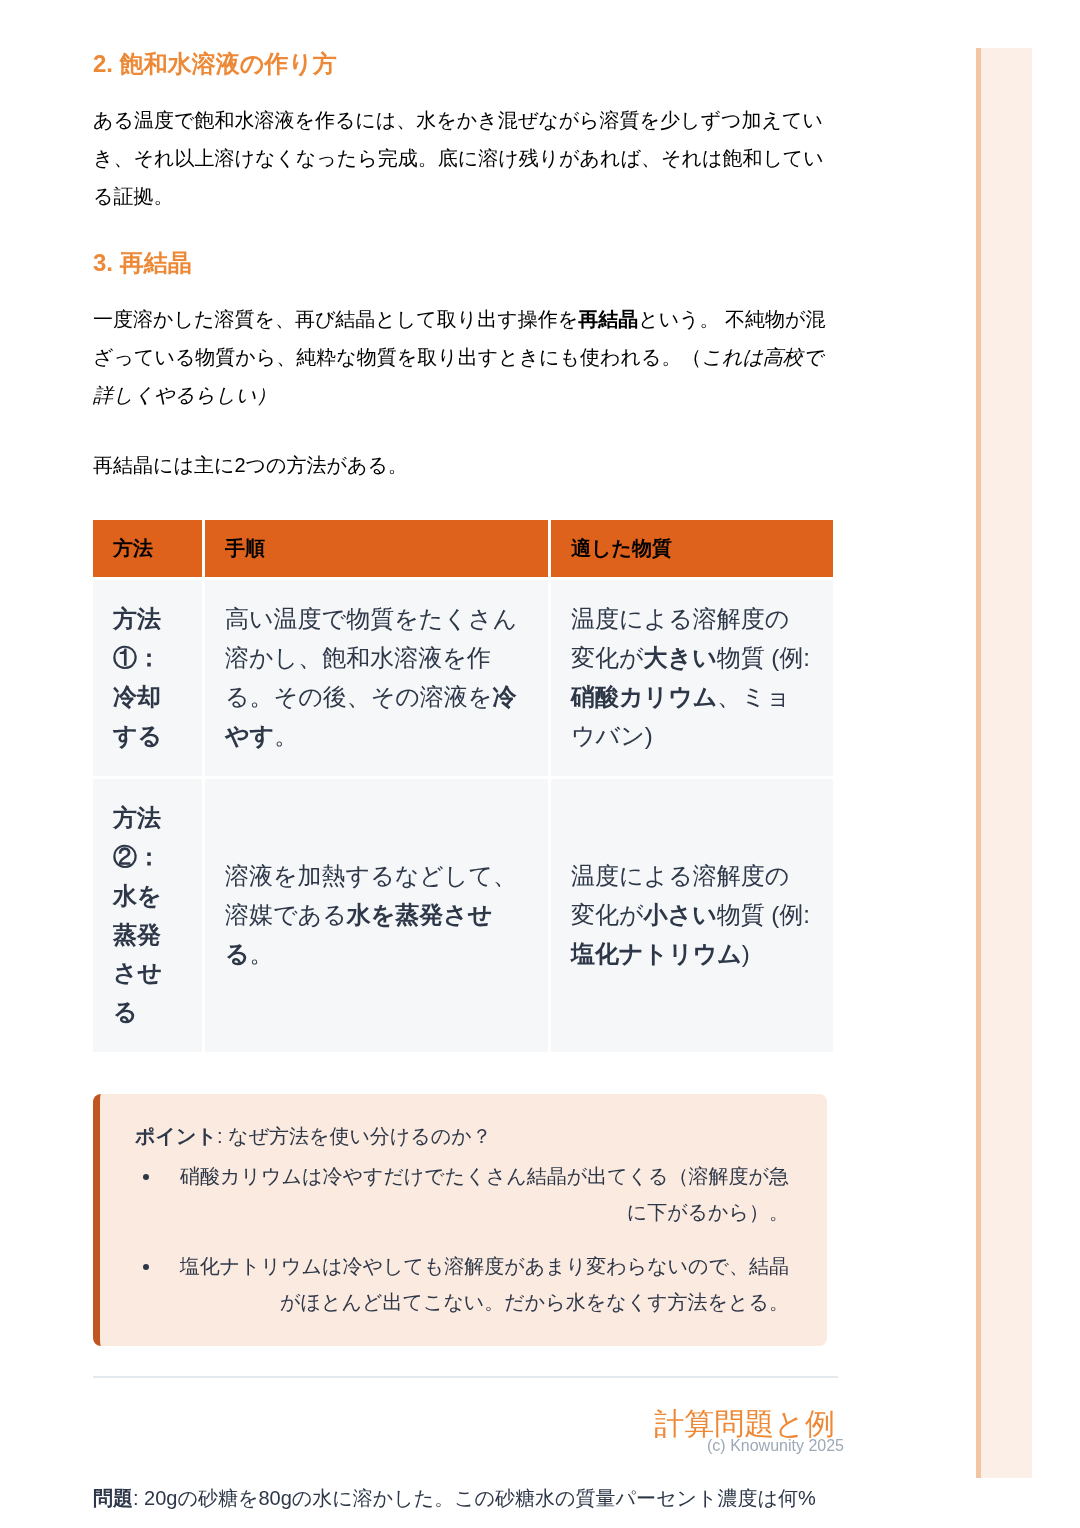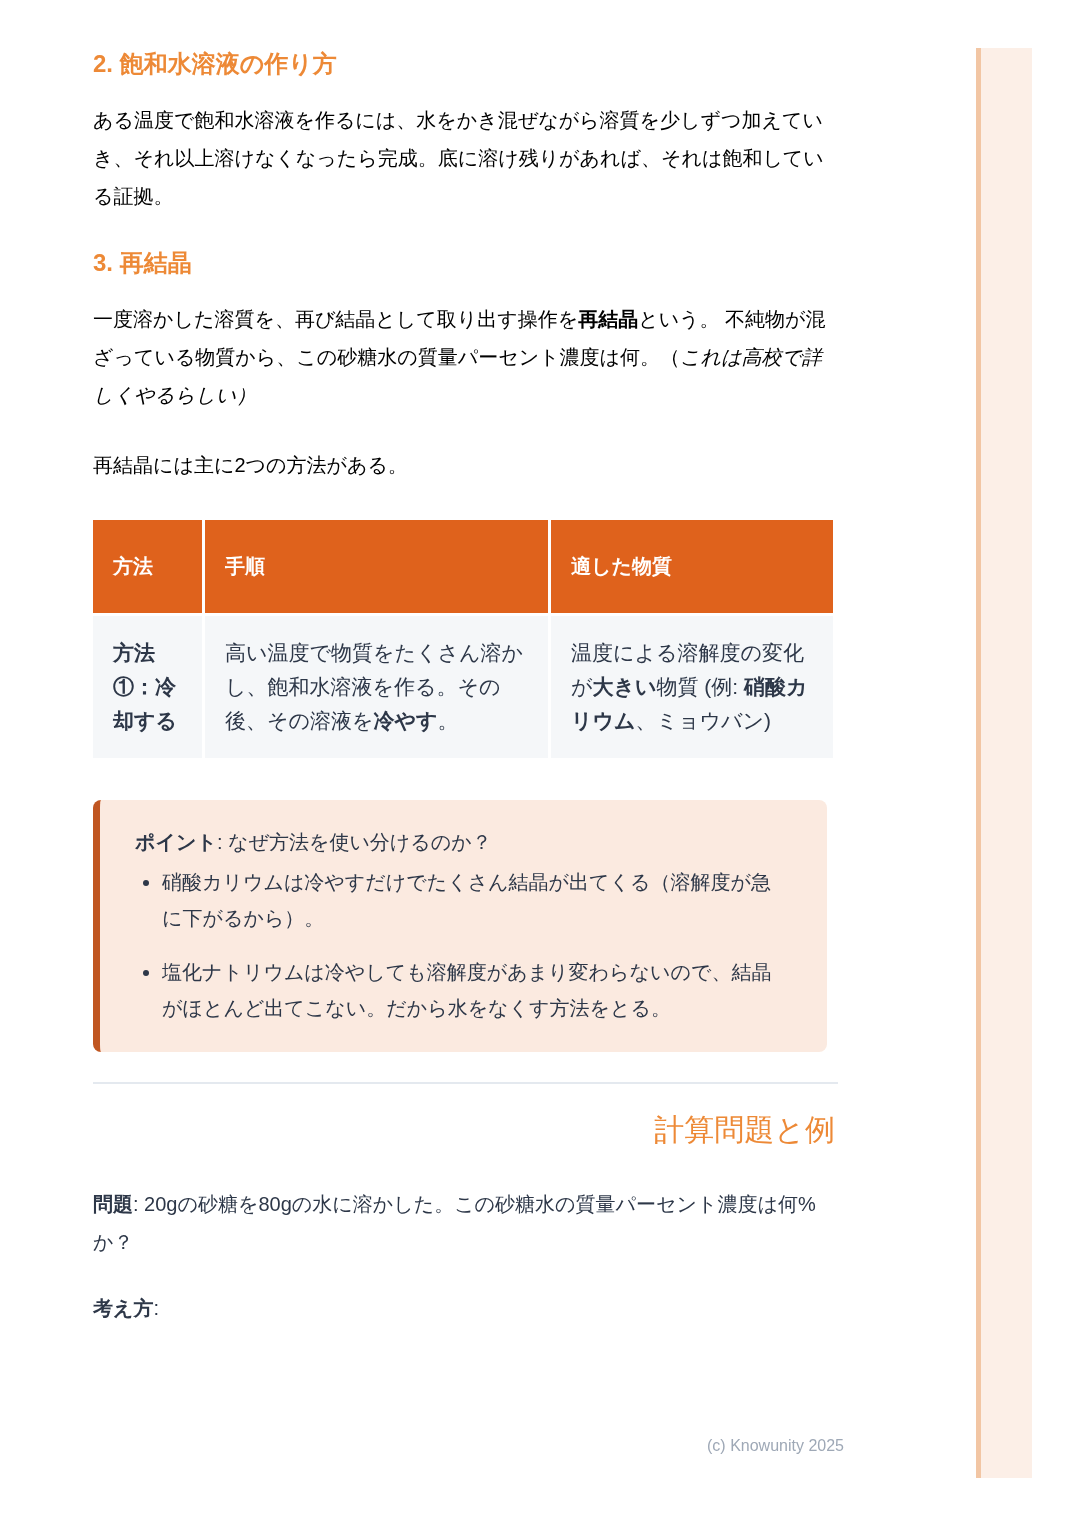--- a/index.html
+++ b/index.html
@@ -18,37 +18,37 @@
   h2.big { font-size:30px; line-height:1.3; font-weight:400; color:#ED8936; margin:0 0 36px;text-align:right; }
 
   p.body { font-size:20px; line-height:1.9; margin:0 0 32px; color:#000000; }
   p.body strong { font-weight:700; }
   p.body em { font-style:italic; }
 
   
   table.methods { width:740px; border-collapse:separate; border-spacing:0;
                   margin:36px 0 42px; table-layout:fixed; }
   col.c1 { width:112px; } col.c2 { width:346px; } col.c3 { width:282px; }
-  th { background:#DF621C; color:#ffffff; font-size:20px; font-weight:700;
-       text-align:left; vertical-align:middle; padding:33px 20px;
+  th { background:#DF621C; color:#000000; font-size:20px; font-weight:700;
+       text-align:left; vertical-align:middle; padding:15px 20px;
        border-right:3px solid #ffffff; }
   th:last-child { border-right:none; }
-  td { background:#F5F7F9; font-size:21px; line-height:1.62; vertical-align:middle;
+  td { background:#F5F7F9; font-size:24px; line-height:1.62; vertical-align:middle;
        padding:20px 20px; border-right:3px solid #ffffff; border-top:3px solid #ffffff;margin-top:24px; }
   td:last-child { border-right:none; }
   td.method { font-weight:700; }
   td strong { font-weight:700; }
 
   
   .callout { width:734px; background:#FBEAE0; border-left:7px solid #C05621;
              border-radius:8px; padding:24px 38px 26px 35px; margin:0 0 30px; }
   .callout-title { font-size:20px; line-height:1.8; color:#2D3748; margin:0 0 4px; }
   .callout-title strong { font-weight:700; }
   .callout ul { list-style:disc; padding-left:27px; margin:0; }
-  .callout li { font-size:20px; line-height:1.8; color:#2D3748; margin-bottom:18px; }
+  .callout li { font-size:20px; line-height:1.8; color:#2D3748; margin-bottom:18px;text-align:right; }
   .callout li:last-child { margin-bottom:0; }
 
   hr.divider { border:none; height:2px; background:#E4E9EF; width:745px; margin:0 0 26px; }
 
   p.problem { font-size:20px; line-height:1.9; margin:0 0 28px; color:#2D3748; }
   p.problem strong { font-weight:700;margin-top:8px; }
 
   .footer { position:absolute; top:1437px; right:48px; font-size:16px;
             color:#9EA8B6; z-index:3; }
 </style>
@@ -58,41 +58,46 @@
 <div class="page">
 
   <div class="side-strip"></div>
 
   <div class="content">
 
     <h3 class="sec">2. 飽和水溶液の作り方</h3>
     <p class="body">ある温度で飽和水溶液を作るには、水をかき混ぜながら溶質を少しずつ加えていき、それ以上溶けなくなったら完成。底に溶け残りがあれば、それは飽和している証拠。</p>
 
     <h3 class="sec">3. 再結晶</h3>
-    <p class="body"><span>一度溶かした溶質を、再び結晶として取り出す操作を</span><strong>再結晶</strong><span>という。 不純物が混ざっている物質から、この砂糖水の質量パーセント濃度は何。（</span><em>これは高校で詳しくやるらしい）</em></p>
+    <p class="body"><span>一度溶かした溶質を、再び結晶として取り出す操作を</span><strong>再結晶</strong><span>という。 不純物が混ざっている物質から、純粋な物質を取り出すときにも使われる。（</span><em>これは高校で詳しくやるらしい）</em></p>
     <p class="body">再結晶には主に2つの方法がある。</p>
 
     <table class="methods">
       <colgroup>
           <col class="c1">
           <col class="c2">
           <col class="c3">
         </colgroup>
       <thead>
         <tr>
           <th>方法</th>
           <th>手順</th>
           <th>適した物質</th>
         </tr>
       </thead>
       <tbody>
         <tr>
           <td class="method">方法①：冷却する</td>
           <td><span>高い温度で物質をたくさん溶かし、飽和水溶液を作る。その後、その溶液を</span><strong>冷やす</strong><span>。</span></td>
           <td><span>温度による溶解度の変化が</span><strong>大きい</strong><span>物質 (例: </span><strong>硝酸カリウム</strong><span>、ミョウバン)</span></td>
+        </tr>
+        <tr>
+          <td class="method">方法②：水を蒸発させる</td>
+          <td><span>溶液を加熱するなどして、溶媒である</span><strong>水を蒸発させる</strong><span>。</span></td>
+          <td><span>温度による溶解度の変化が</span><strong>小さい</strong><span>物質 (例: </span><strong>塩化ナトリウム</strong><span>)</span></td>
         </tr>
       </tbody>
     </table>
 
     <div class="callout">
       <p class="callout-title"><strong>ポイント</strong><span>: なぜ方法を使い分けるのか？</span></p>
       <ul>
         <li>硝酸カリウムは冷やすだけでたくさん結晶が出てくる（溶解度が急に下がるから）。</li>
         <li>塩化ナトリウムは冷やしても溶解度があまり変わらないので、結晶がほとんど出てこない。だから水をなくす方法をとる。</li>
       </ul>

